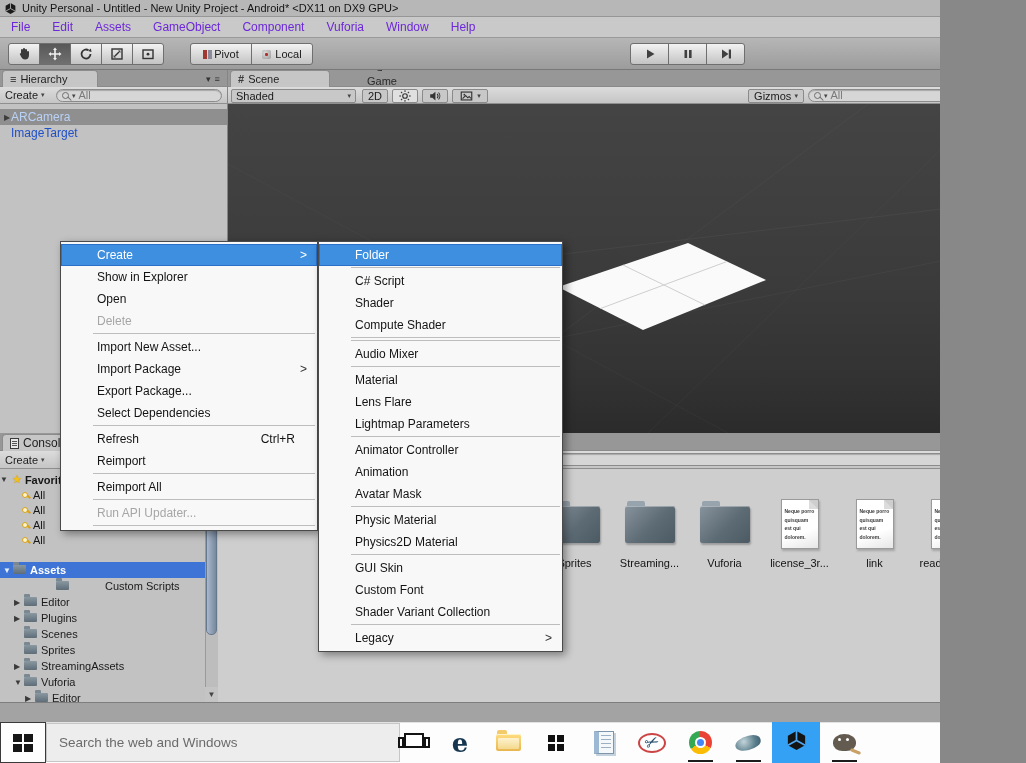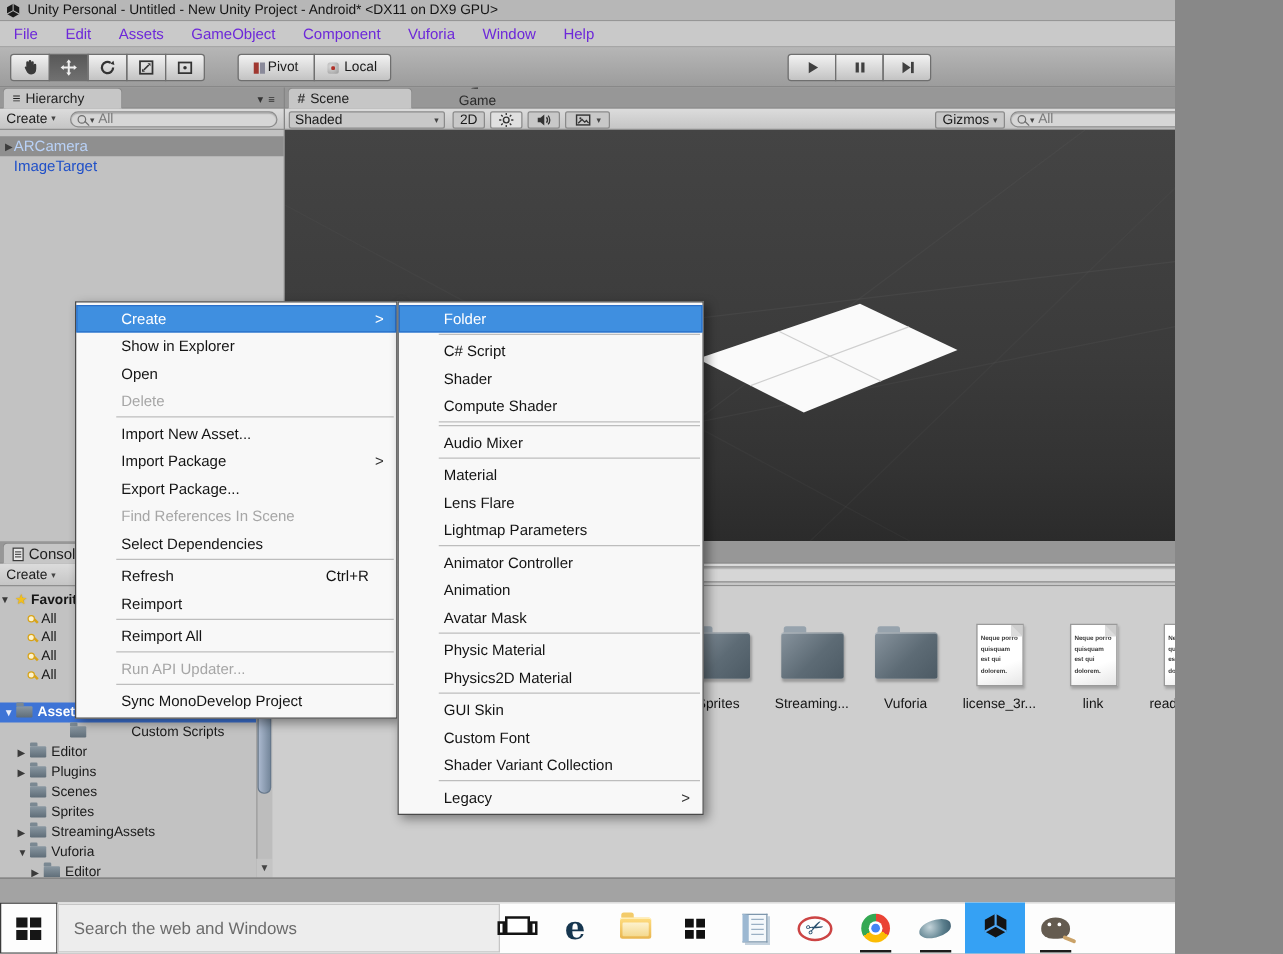--- a/index.html
+++ b/index.html
@@ -636,46 +636,40 @@
       <div class="menu-row">
         <span class="mi-label">Import New Asset...</span>
       </div>
       <div class="menu-row">
         <span class="mi-label">Import Package</span>
         <span class="mi-arrow">&gt;</span>
       </div>
       <div class="menu-row">
         <span class="mi-label">Export Package...</span>
       </div>
-      <div class="menu-row dis">
-        <span class="mi-label">Find References In Scene</span>
-      </div>
       <div class="menu-row">
         <span class="mi-label">Select Dependencies</span>
       </div>
       <div class="menu-sep"></div>
       <div class="menu-row">
         <span class="mi-label">Refresh</span>
         <span class="mi-short">Ctrl+R</span>
       </div>
       <div class="menu-row">
         <span class="mi-label">Reimport</span>
       </div>
       <div class="menu-sep"></div>
       <div class="menu-row">
         <span class="mi-label">Reimport All</span>
       </div>
       <div class="menu-sep"></div>
       <div class="menu-row dis">
         <span class="mi-label">Run API Updater...</span>
       </div>
       <div class="menu-sep"></div>
-      <div class="menu-row">
-        <span class="mi-label">Sync MonoDevelop Project</span>
-      </div>
     </div>
   <div id="ctx-submenu" class="ctxmenu">
       <div class="menu-row hl">
         <span class="mi-label">Folder</span>
       </div>
       <div class="menu-sep"></div>
       <div class="menu-row">
         <span class="mi-label">C# Script</span>
       </div>
       <div class="menu-row">

